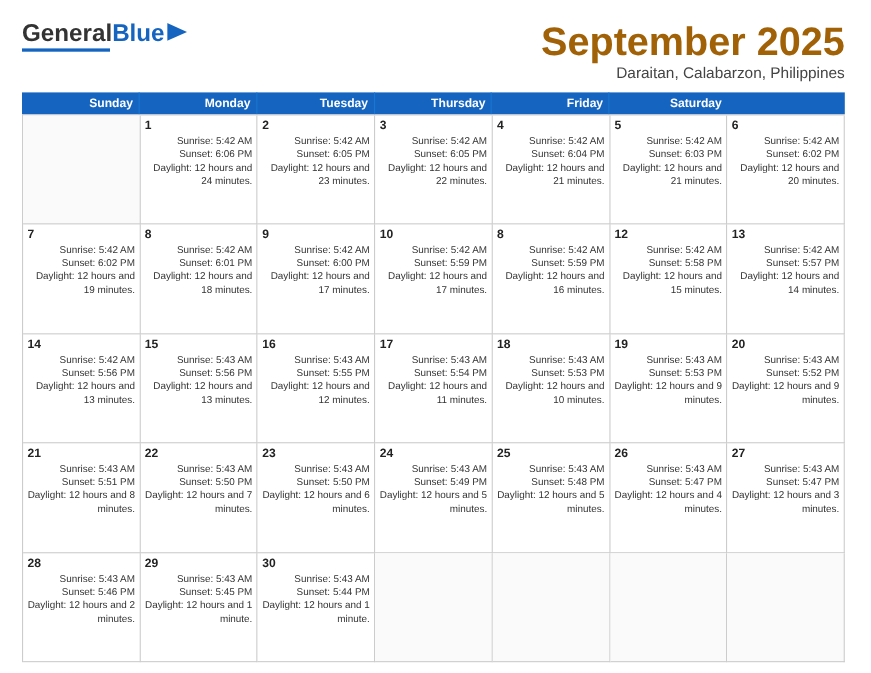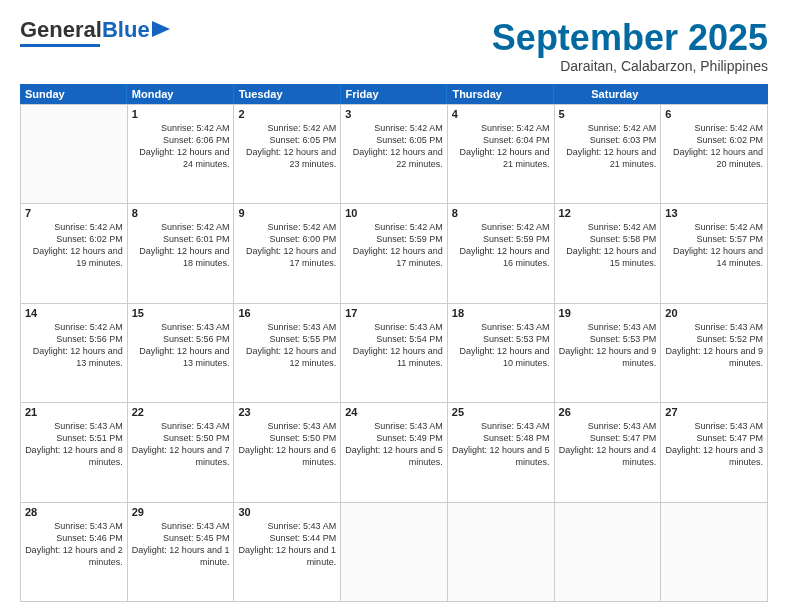--- a/index.html
+++ b/index.html
@@ -35,21 +35,21 @@
       color: #333;
       line-height: 1.1;
     }
     .logo-text .blue { color: #1565c0; }
     .title-block {
       text-align: right;
     }
     .month-title {
       font-size: 36px;
       font-weight: bold;
-      color: #0369a1;
+      color: #a16207;
       line-height: 1.1;
     }
     .location {
       font-size: 14px;
       color: #444;
     }
     .calendar {
       flex: 1;
       display: flex;
       flex-direction: column;
@@ -57,21 +57,21 @@
     .cal-header {
       display: grid;
       grid-template-columns: repeat(7, 1fr);
       background: #1565c0;
     }
     .cal-header-cell {
       color: #fff;
       font-size: 11px;
       font-weight: bold;
       padding: 4px 5px;
-      text-align: left;
+      text-align: right;
       border-right: 1px solid #1976d2;
     }
     .cal-header-cell:last-child { border-right: none; margin-left: 32px; }
     .cal-body {
       flex: 1;
       display: grid;
       grid-template-rows: repeat(5, 1fr);
       border-left: 1px solid #ccc;
       border-top: 1px solid #ccc;
     }
@@ -123,22 +123,22 @@
       <div class="month-title">September 2025</div>
       <div class="location">Daraitan, Calabarzon, Philippines</div>
     </div>
   </div>
 
   <div class="calendar">
     <div class="cal-header">
       <div class="cal-header-cell">Sunday</div>
       <div class="cal-header-cell">Monday</div>
       <div class="cal-header-cell">Tuesday</div>
+      <div class="cal-header-cell">Thursday</div>
       <div class="cal-header-cell">Friday</div>
-      <div class="cal-header-cell">Thursday</div>
       <div class="cal-header-cell">Saturday</div>
     </div>
     <div class="cal-body" id="cal-body">
     <div class="cal-row">
           <div class="cal-cell empty"></div>
           <div class="cal-cell">
             <span class="day-num">1</span>
             <div class="cell-text" style="white-space: pre-line;">Sunrise: 5:42 AM
 Sunset: 6:06 PM
 Daylight: 12 hours and 24 minutes.</div>

